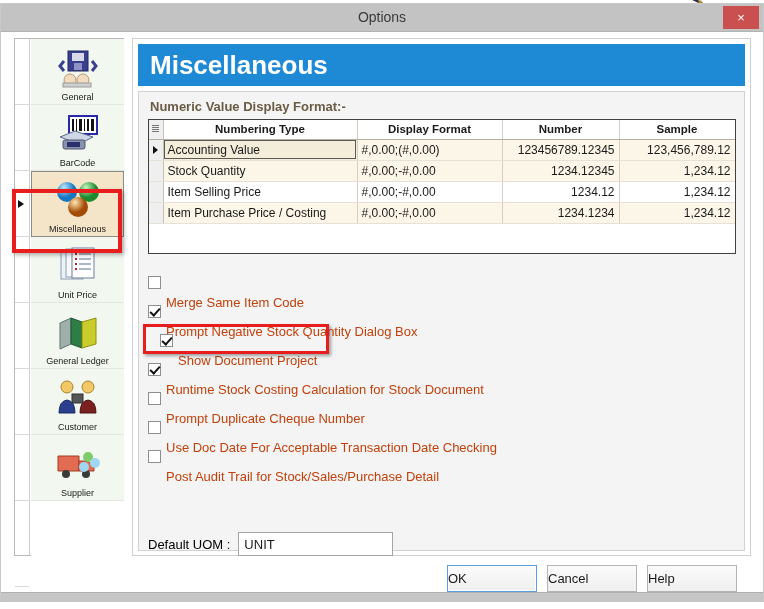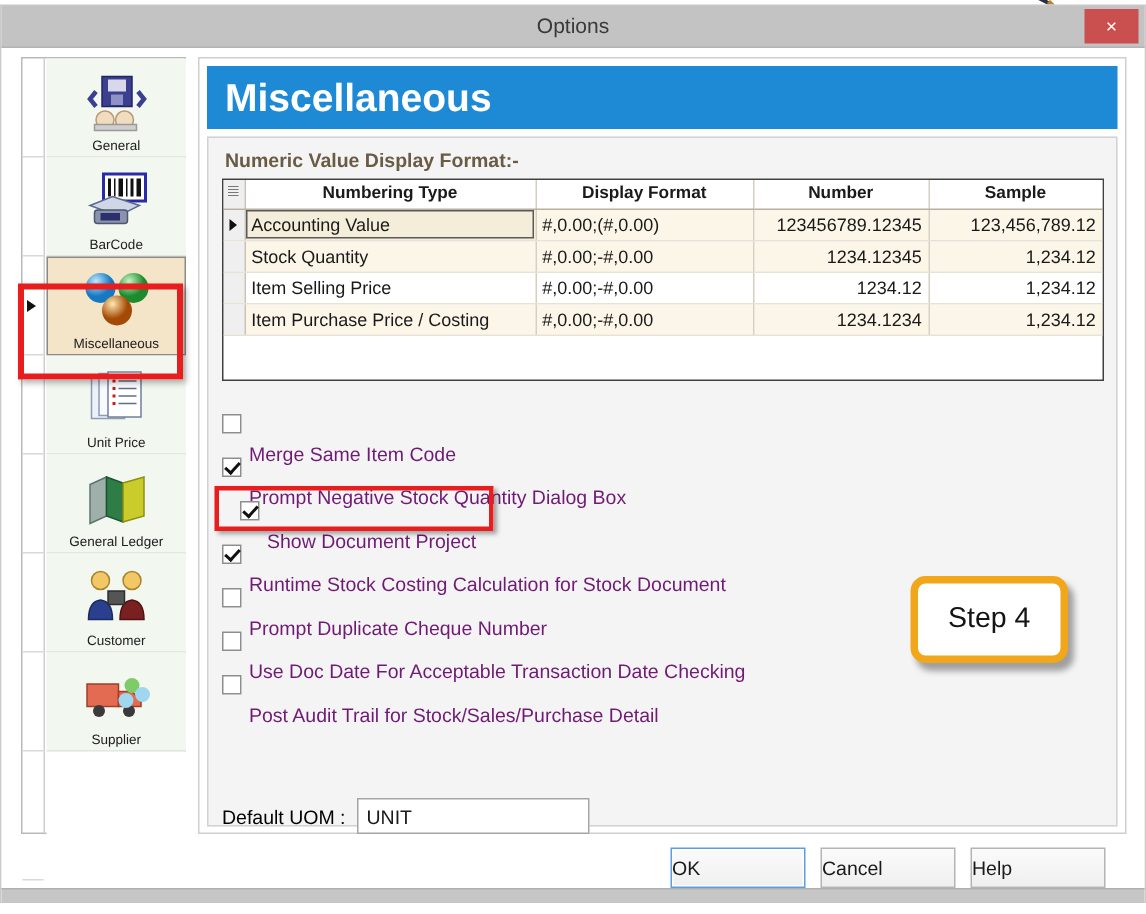--- a/index.html
+++ b/index.html
@@ -271,21 +271,21 @@
     content: "";
     position: absolute;
     left: 3px; top: 0px;
     width: 4px; height: 8px;
     border: solid #111;
     border-width: 0 2px 2px 0;
     transform: rotate(42deg);
   }
   .chk-label {
     font-size: 13px;
-    color: #701a75;
+    color: #c2410c;
     font-family: "Liberation Sans", sans-serif;
     white-space: nowrap;
     margin-top: 39px;
   }
   .chk-row.highlighted {
     position: relative;
     padding-left: 12px;
   }
   .chk-row.highlighted .hl-box {
     position: absolute;
@@ -620,21 +620,20 @@
                 <div class="chk-box"></div>
                 <span class="chk-label">Post Audit Trail for Stock/Sales/Purchase Detail</span>
               </div>
             </div>
 
           <div class="uom-row">
             <span class="uom-label">Default UOM :</span>
             <input class="uom-input" type="text" value="UNIT" style="">
           </div>
 
-          <div class="step-callout">Step 4</div>
 
         </div>
       </div>
 
       <div class="footer">
         <div class="btn primary btn-ok">OK</div>
         <div class="btn btn-cancel">Cancel</div>
         <div class="btn btn-help">Help</div>
       </div>
 

